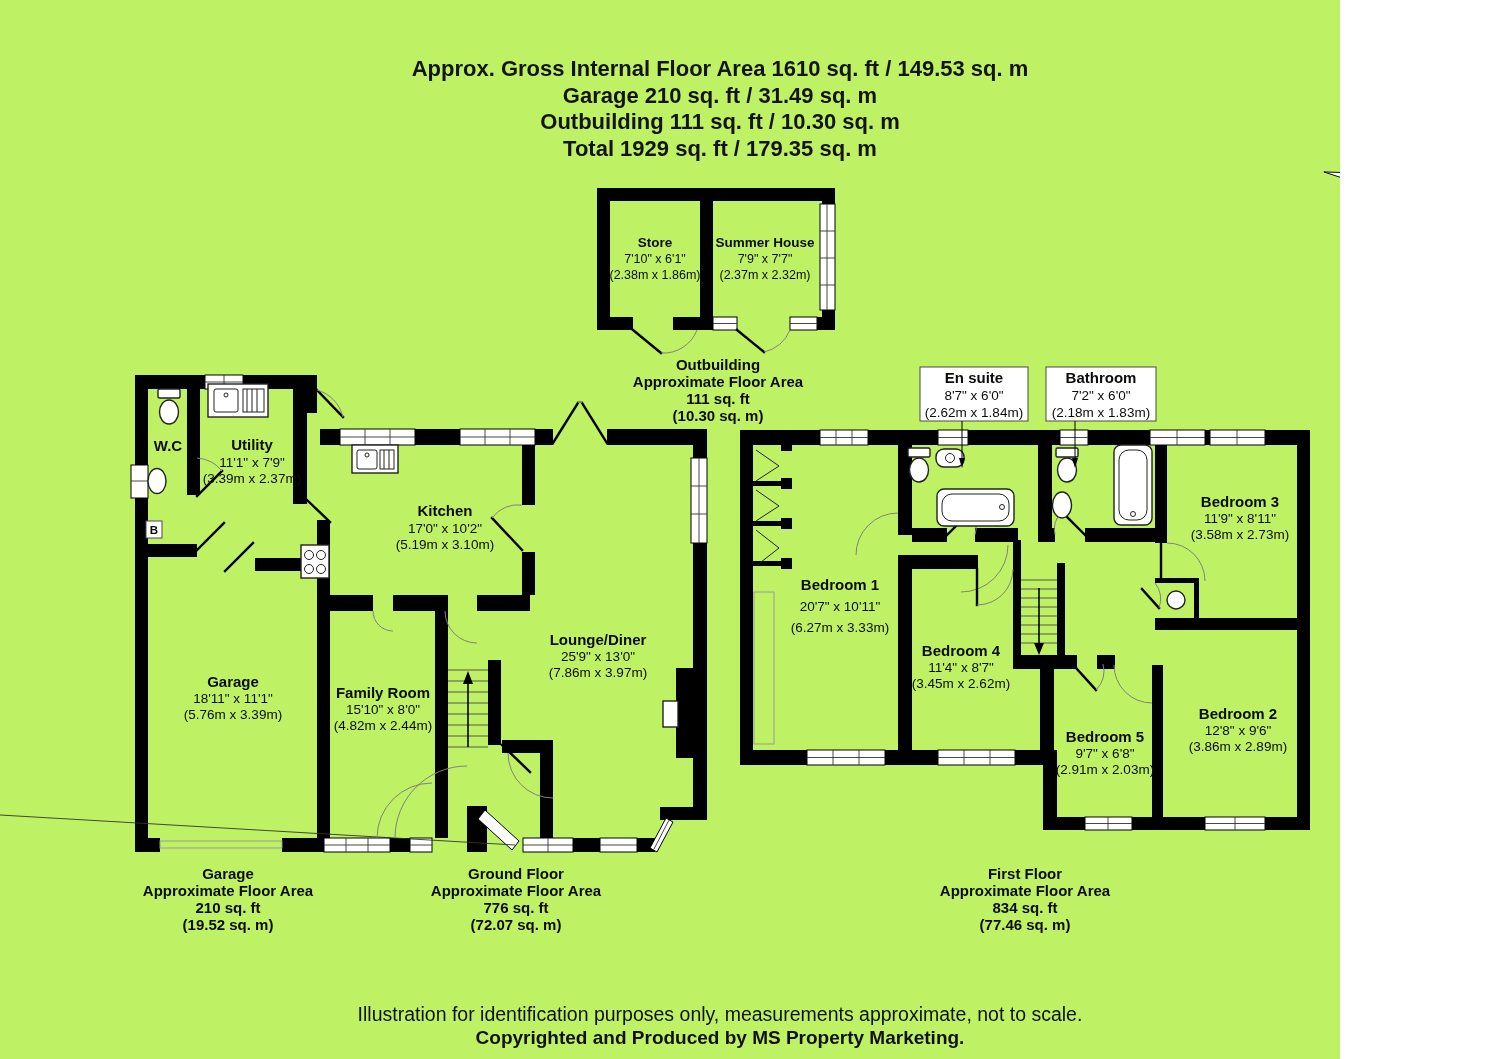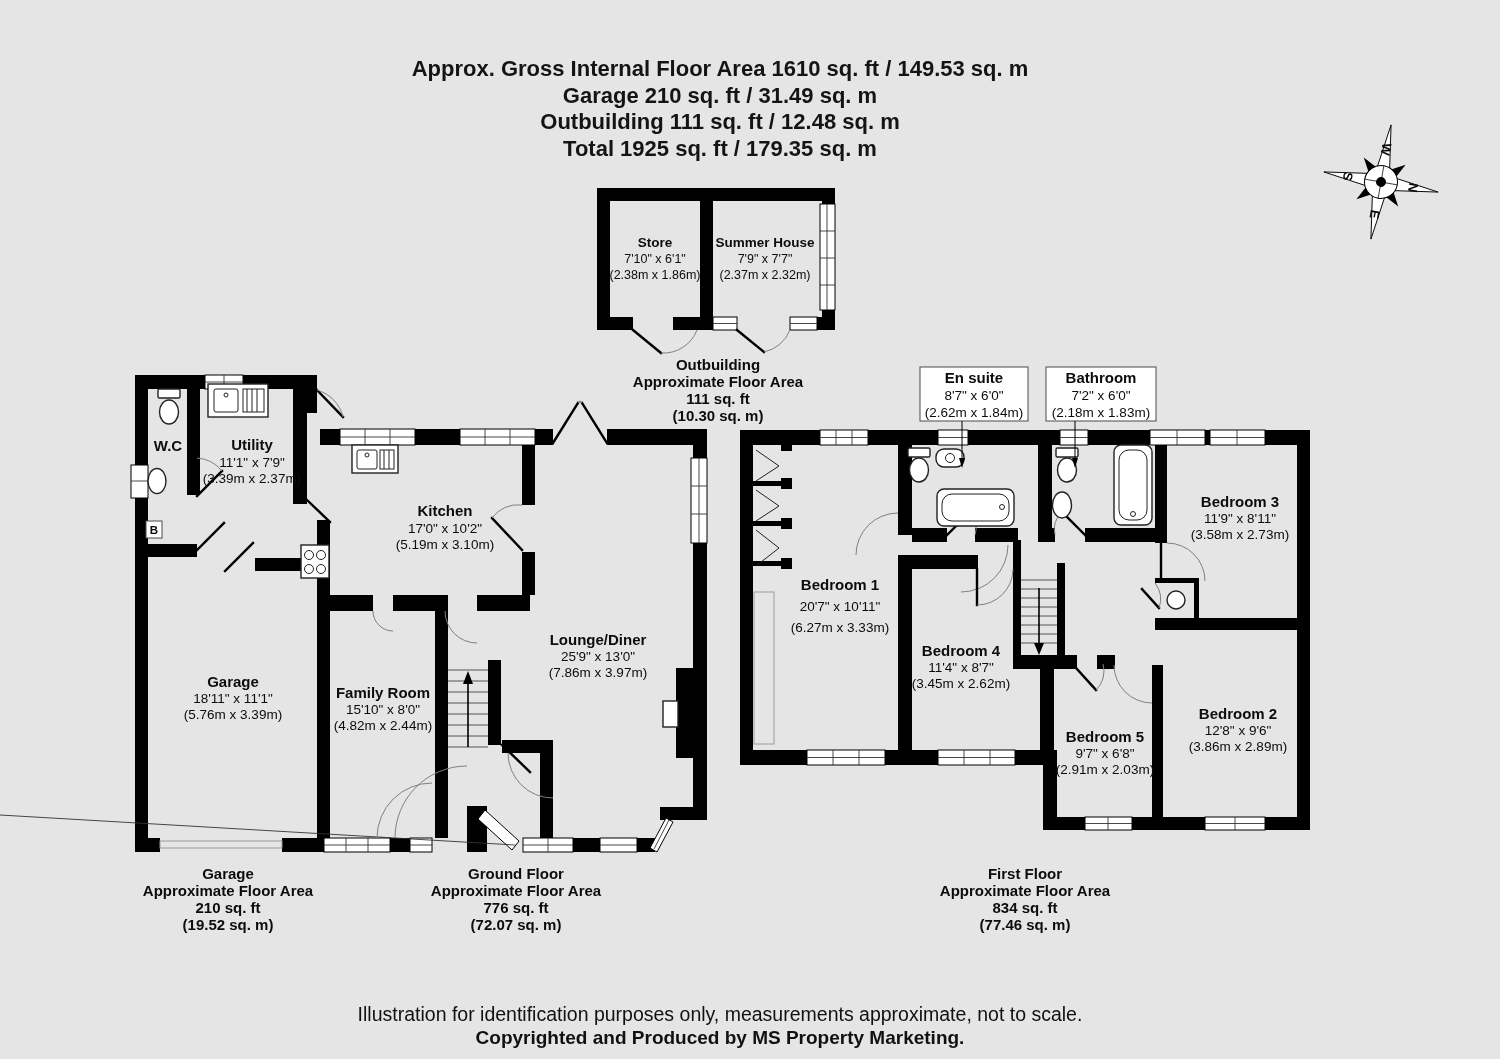--- a/index.html
+++ b/index.html
@@ -1,16 +1,16 @@
 <!DOCTYPE html>
 <html><head>
 <meta charset="utf-8">
 <style>
   html,body{margin:0;padding:0;background:#fff}
-  .page{position:relative;width:1500px;height:1059px;background:#e5e5e5;overflow:hidden;
+  .page{position:relative;width:1340px;height:1059px;background:#bef264;overflow:hidden;
         font-family:"Liberation Sans",sans-serif;color:#0c0c0c}
   .hdr{position:absolute;top:56px;left:0;width:1440px;text-align:center;
        font-weight:bold;font-size:22px;line-height:26.5px;color:#141414}
   .ftr{position:absolute;top:1003px;left:0;width:1440px;text-align:center;
        font-size:19.5px;line-height:23px;color:#111}
   .ftr .c{font-weight:bold;font-size:19px}
   svg.plan{position:absolute;left:0;top:0}
   .wall{fill:#000}
   .win{fill:#fff;stroke:#000;stroke-width:1}
   .mull{stroke:#333;stroke-width:0.9}
@@ -32,22 +32,22 @@
   .cl{font-size:13px;font-weight:bold;text-anchor:middle}
 </style>
 </head>
 <body>
 
 <div class="page">
 
   <div class="hdr">
     <div>Approx. Gross Internal Floor Area 1610 sq. ft / 149.53 sq. m</div>
     <div>Garage 210 sq. ft / 31.49 sq. m</div>
-    <div>Outbuilding 111 sq. ft / 12.48 sq. m</div>
-    <div>Total 1925 sq. ft / 179.35 sq. m</div>
+    <div>Outbuilding 111 sq. ft / 10.30 sq. m</div>
+    <div>Total 1929 sq. ft / 179.35 sq. m</div>
   </div>
 
   <svg class="plan" width="1500" height="1059" viewBox="0 0 1500 1059">
 
     <g>
       <g>
         <rect class="wall" x="597" y="188" width="238" height="13"></rect>
         <rect class="wall" x="597" y="188" width="13" height="142"></rect>
         <rect class="wall" x="822" y="188" width="13" height="142"></rect>
         <rect class="wall" x="700" y="201" width="13" height="129"></rect>

